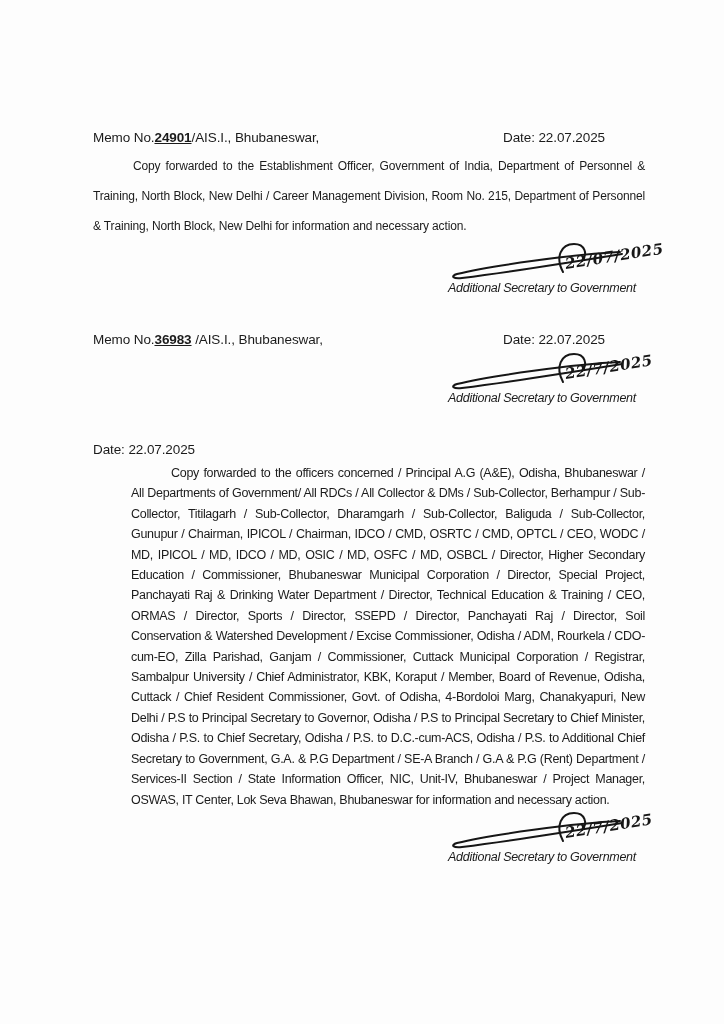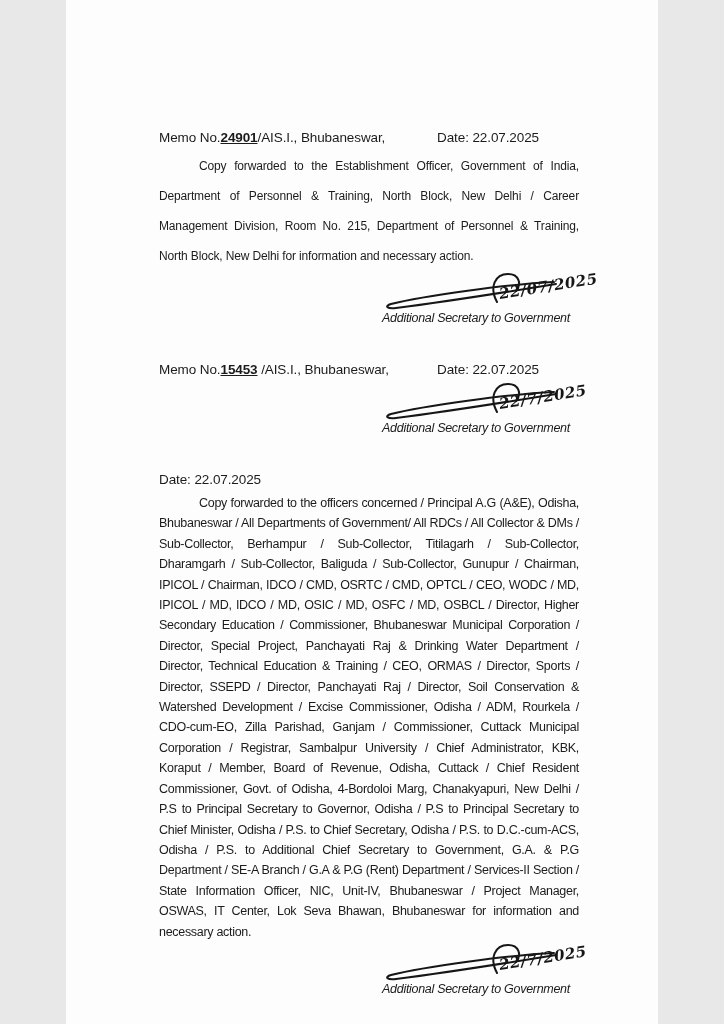--- a/index.html
+++ b/index.html
@@ -1,18 +1,18 @@
 <!DOCTYPE html>
 <html><head>
 <meta charset="utf-8">
 <style>
   html, body { margin: 0; padding: 0; background: #e8e8e8; }
   .page {
     position: relative;
-    width: 592px;
+    width: 724px;
     height: 1024px;
     margin: 0 auto;
     background: #fdfdfd;
     font-family: "Liberation Sans", sans-serif;
     color: #1b1b1b;
     box-sizing: border-box;
     padding: 94px 79px 15px 93px;
     overflow: hidden;
   }
   .memo-head {
@@ -31,20 +31,21 @@
     font-size: 12px;
     letter-spacing: -0.15px;
     line-height: 30px;
     text-indent: 40px;
     text-align: justify;
   }
   p.body.long {
     font-size: 12.5px;
     letter-spacing: -0.3px;
     line-height: 20.4px;
+    margin-left: 38px;
   }
   .sig {
     width: max-content;
     margin: 0 8px 0 auto;
     text-align: center;
   }
   .scribble {
     display: block;
     margin: 0 0 -7px auto;
     overflow: visible;
@@ -86,21 +87,21 @@
         <path class="ink" d="M173,11 C128,13 42,25 10,33 C3,35 6,38 15,37 C62,31 132,20 175,13"></path>
         <path class="ink" d="M116,31 C108,16 114,3 127,3 C138,3 141,13 135,20"></path>
         <text class="sig-date" x="119" y="28" transform="rotate(-9 119 28)">22/07/2025</text>
       </svg>
       <div class="sig-name">Additional Secretary to Government</div>
     </div>
   </section>
 
   <section class="memo">
     <div class="memo-head">
-      <div><span>Memo No.</span><span class="memo-num">15453</span><span> /AIS.I., Bhubaneswar,</span></div>
+      <div><span>Memo No.</span><span class="memo-num">36983</span><span> /AIS.I., Bhubaneswar,</span></div>
       <div class="memo-date">Date: 22.07.2025</div>
     </div>
     <div class="sig">
       <svg class="scribble" width="190" height="46" viewBox="0 0 190 46">
         <path class="ink" d="M173,11 C128,13 42,25 10,33 C3,35 6,38 15,37 C62,31 132,20 175,13"></path>
         <path class="ink" d="M116,31 C108,16 114,3 127,3 C138,3 141,13 135,20"></path>
         <text class="sig-date" x="119" y="28" transform="rotate(-9 119 28)">22/7/2025</text>
       </svg>
       <div class="sig-name">Additional Secretary to Government</div>
     </div>

